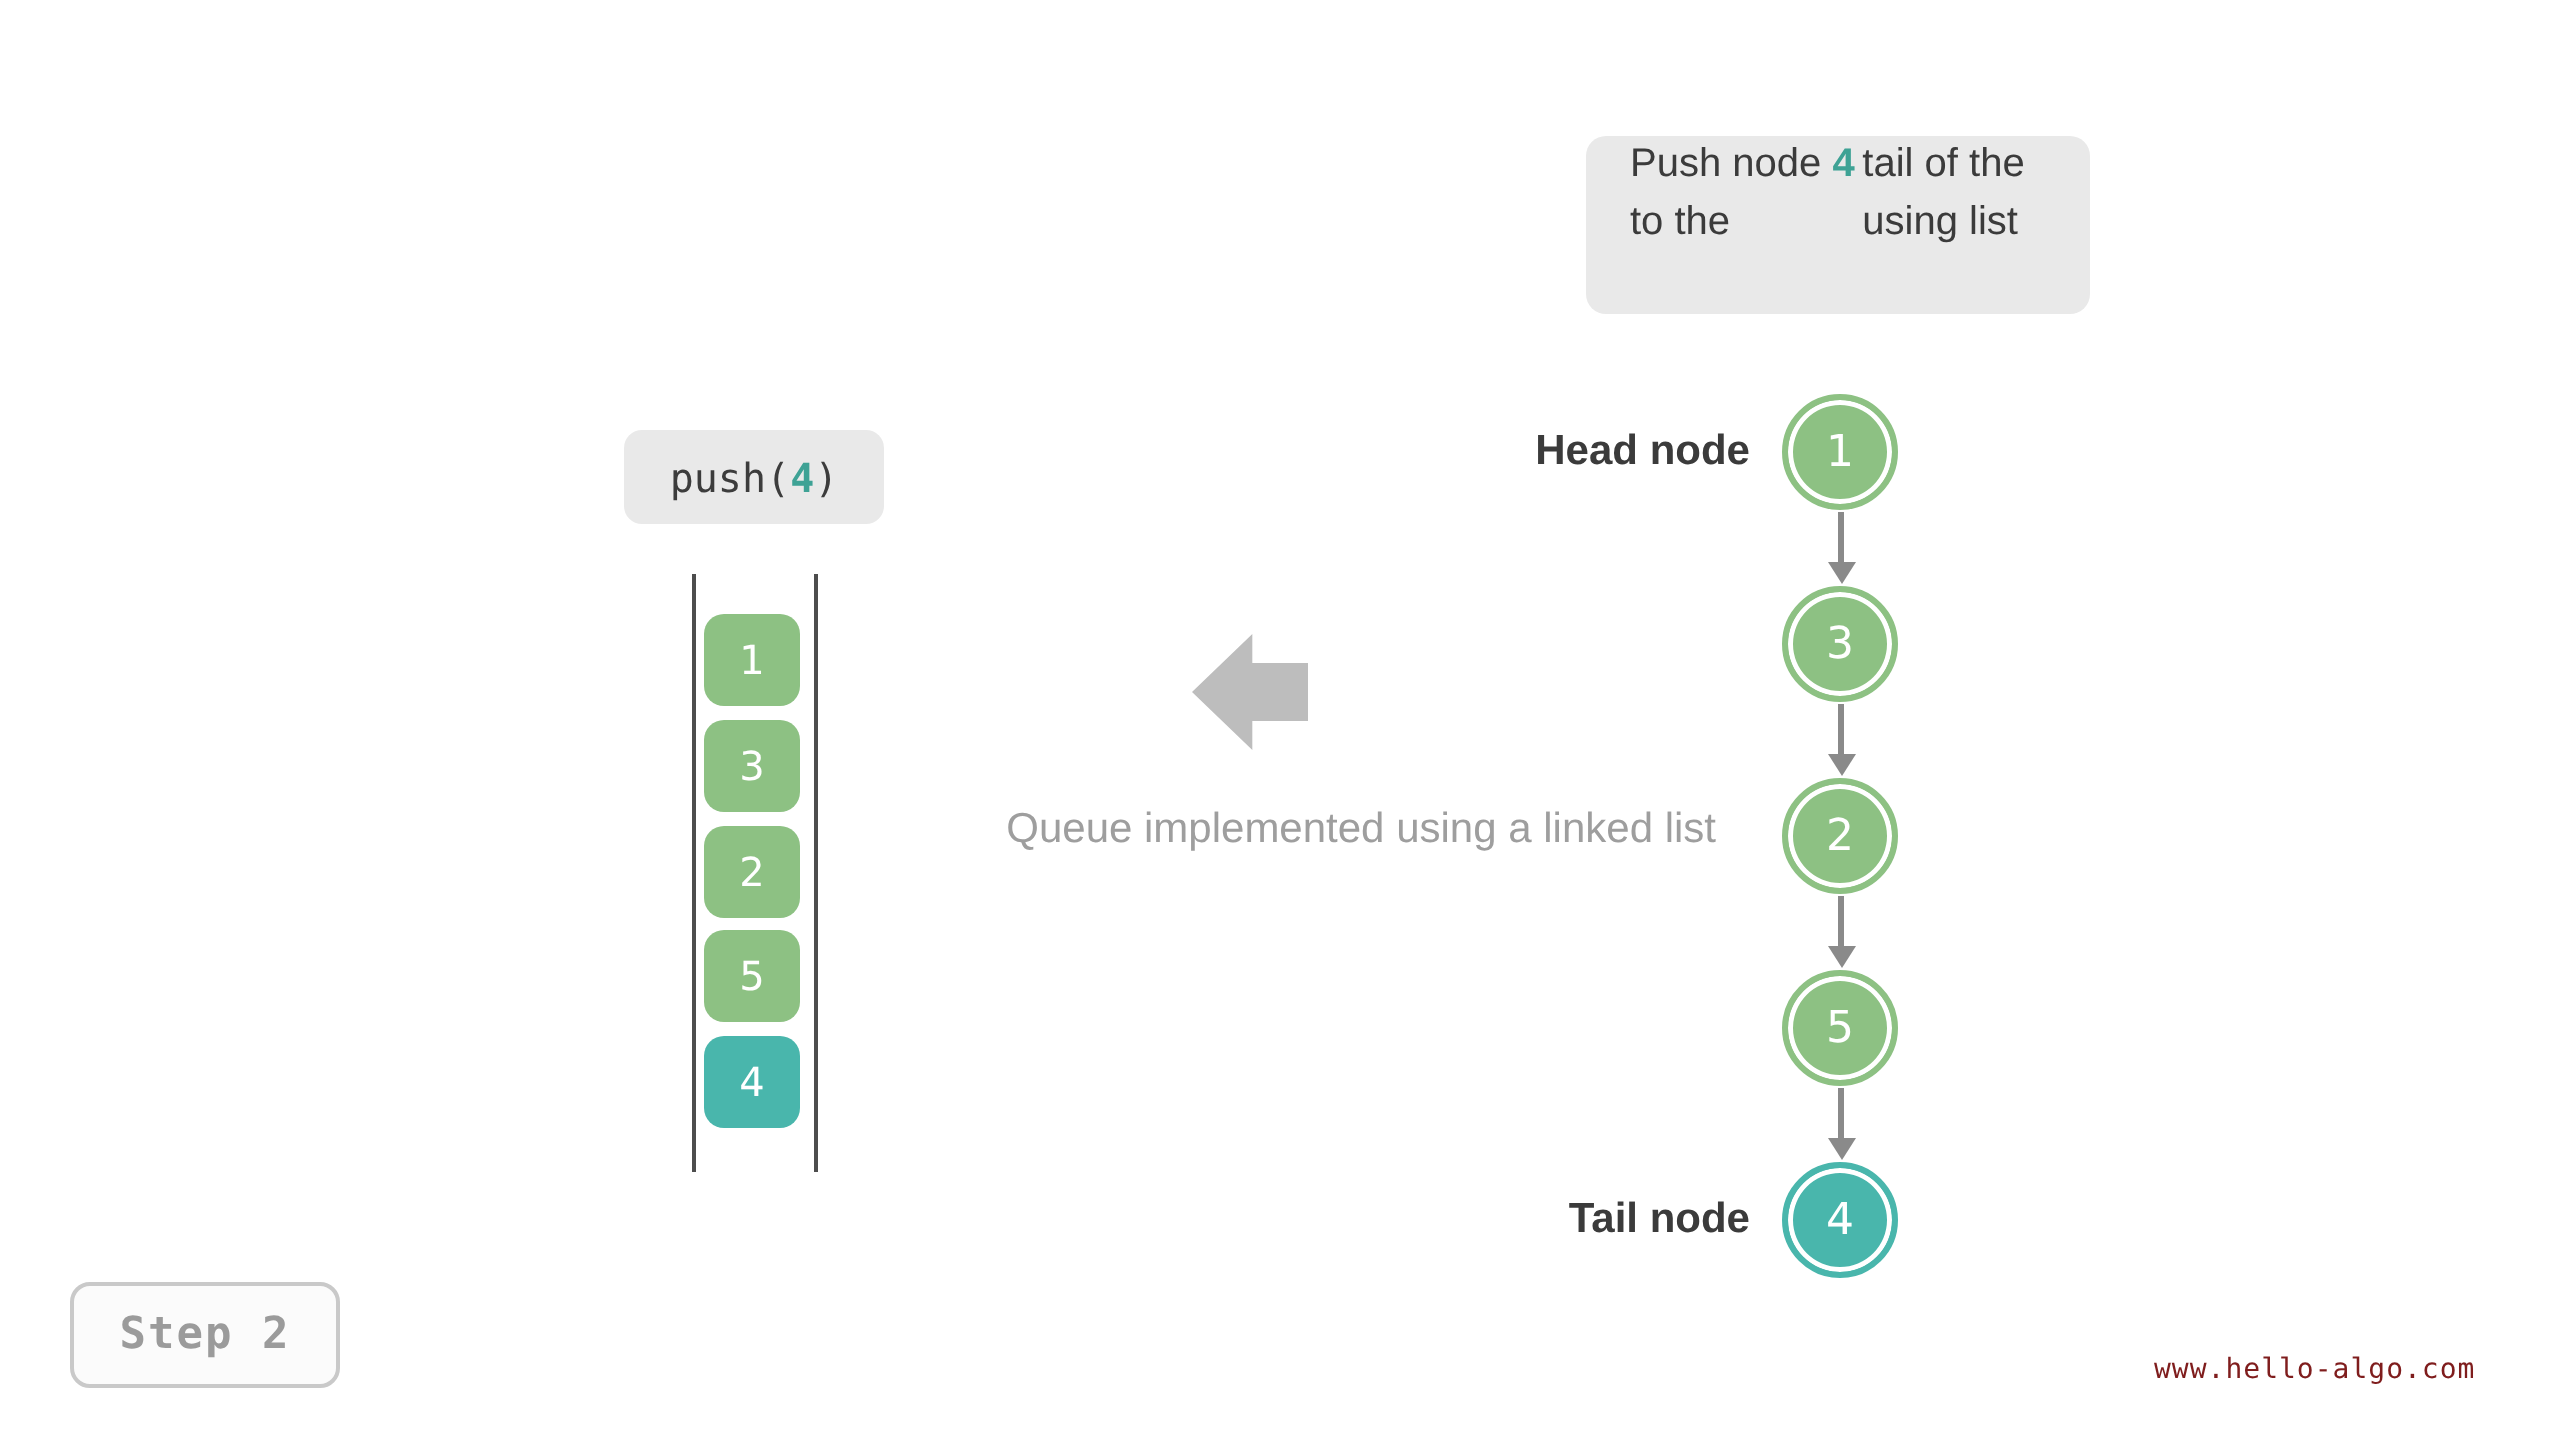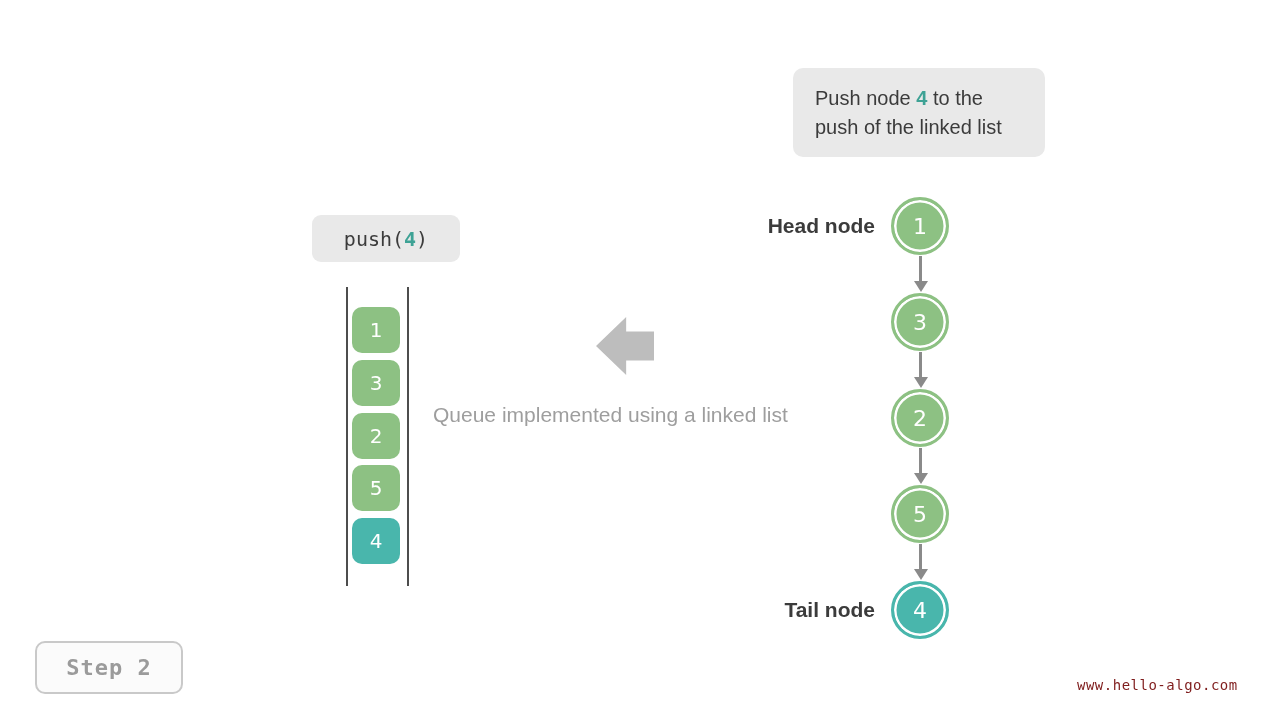--- a/index.html
+++ b/index.html
@@ -3,27 +3,27 @@
 <meta charset="utf-8">
 <style>
   html,body{margin:0;padding:0;background:#ffffff;}
   .canvas{
     position:relative;width:1280px;height:720px;overflow:hidden;background:#ffffff;
     font-family:"Liberation Sans",sans-serif;color:#3b3b3b;
   }
   
   .callout{
     position:absolute;left:793px;top:68px;width:252px;height:89px;box-sizing:border-box;
-    background:#e9e9e9;border-radius:10px;display:flex;flex-direction:column;
+    background:#e9e9e9;border-radius:10px;display:flex;flex-direction:row;
     justify-content:center;padding-left:22px;font-size:20px;line-height:29px;color:#3b3b3b;
   }
   .hl{color:#3ea295;font-weight:700;}
   
   .push-box{
-    position:absolute;left:312px;top:215px;width:148px;height:47px;box-sizing:border-box;
+    position:absolute;left:312px;top:215px;width:130px;height:47px;box-sizing:border-box;
     background:#e9e9e9;border-radius:9px;display:flex;align-items:center;justify-content:center;
     font-family:"DejaVu Sans Mono",monospace;font-size:20px;color:#3c3c3c;
   }
   .push-box .hl{font-weight:700;}
   
   .stack-frame{
     position:absolute;left:346px;top:287px;width:63px;height:299px;box-sizing:border-box;
     border-left:2px solid #4d4d4d;border-right:2px solid #4d4d4d;
   }
   .cell{
@@ -32,21 +32,21 @@
     color:#ffffff;font-size:20px;font-family:"DejaVu Sans",sans-serif;
   }
   .cell[data-type="green"]{background:#8dc183;}
   .cell[data-type="teal"]{background:#49b6ac;}
   
   .block-arrow{
     position:absolute;left:596px;top:317px;width:58px;height:58px;background:#bdbdbd;
     clip-path:polygon(0% 50%,52% 0%,52% 25%,100% 25%,100% 75%,52% 75%,52% 100%);
   }
   .caption{
-    position:absolute;left:433px;top:403px;width:425px;text-align:left;
+    position:absolute;left:433px;top:403px;width:425px;text-align:right;
     font-size:21px;color:#9e9e9e;
   }
   
   .lnode{
     position:absolute;left:891px;width:58px;height:58px;box-sizing:border-box;border-radius:50%;
     border:3px solid;box-shadow:inset 0 0 0 2.5px #ffffff;
     display:flex;align-items:center;justify-content:center;
     color:#ffffff;font-size:22px;font-family:"DejaVu Sans",sans-serif;
   }
   .lnode[data-type="green"]{background:#8dc183;border-color:#8dc183;}
@@ -56,21 +56,21 @@
   .varrow .head{
     width:0;height:0;border-left:7px solid transparent;border-right:7px solid transparent;
     border-top:11px solid #8a8a8a;
   }
   .side-label{
     position:absolute;width:200px;text-align:right;font-size:21px;font-weight:700;color:#3b3b3b;
     line-height:28px;left:675px;
   }
   
   .step-box{
-    position:absolute;left:35px;top:641px;width:148px;height:53px;box-sizing:border-box;
+    position:absolute;left:35px;top:641px;width:135px;height:53px;box-sizing:border-box;
     background:#fbfbfb;border:2px solid #c9c9c9;border-radius:10px;
     display:flex;align-items:center;justify-content:center;
     font-family:"DejaVu Sans Mono",monospace;font-size:22px;font-weight:700;
     color:#9b9b9b;letter-spacing:1px;
   }
   
   .watermark{
     position:absolute;left:1077px;top:677px;font-family:"DejaVu Sans Mono",monospace;
     font-size:14px;color:#7f1d1d;letter-spacing:0.5px;
   }
@@ -79,21 +79,21 @@
 <body>
 
 <div class="canvas">
 
   <div class="callout">
     <div>
       <span>Push node</span>
       <span class="hl">4</span>
       <span>to the</span>
     </div>
-    <div>push of the linked list</div>
+    <div>tail of the using list</div>
   </div>
 
   <div class="push-box">
       <span>push(</span>
       <span class="hl">4</span>
       <span>)</span>
     </div>
 
   <div class="stack-frame">
     <div class="cell" style="top:20px" data-type="green">1</div>

